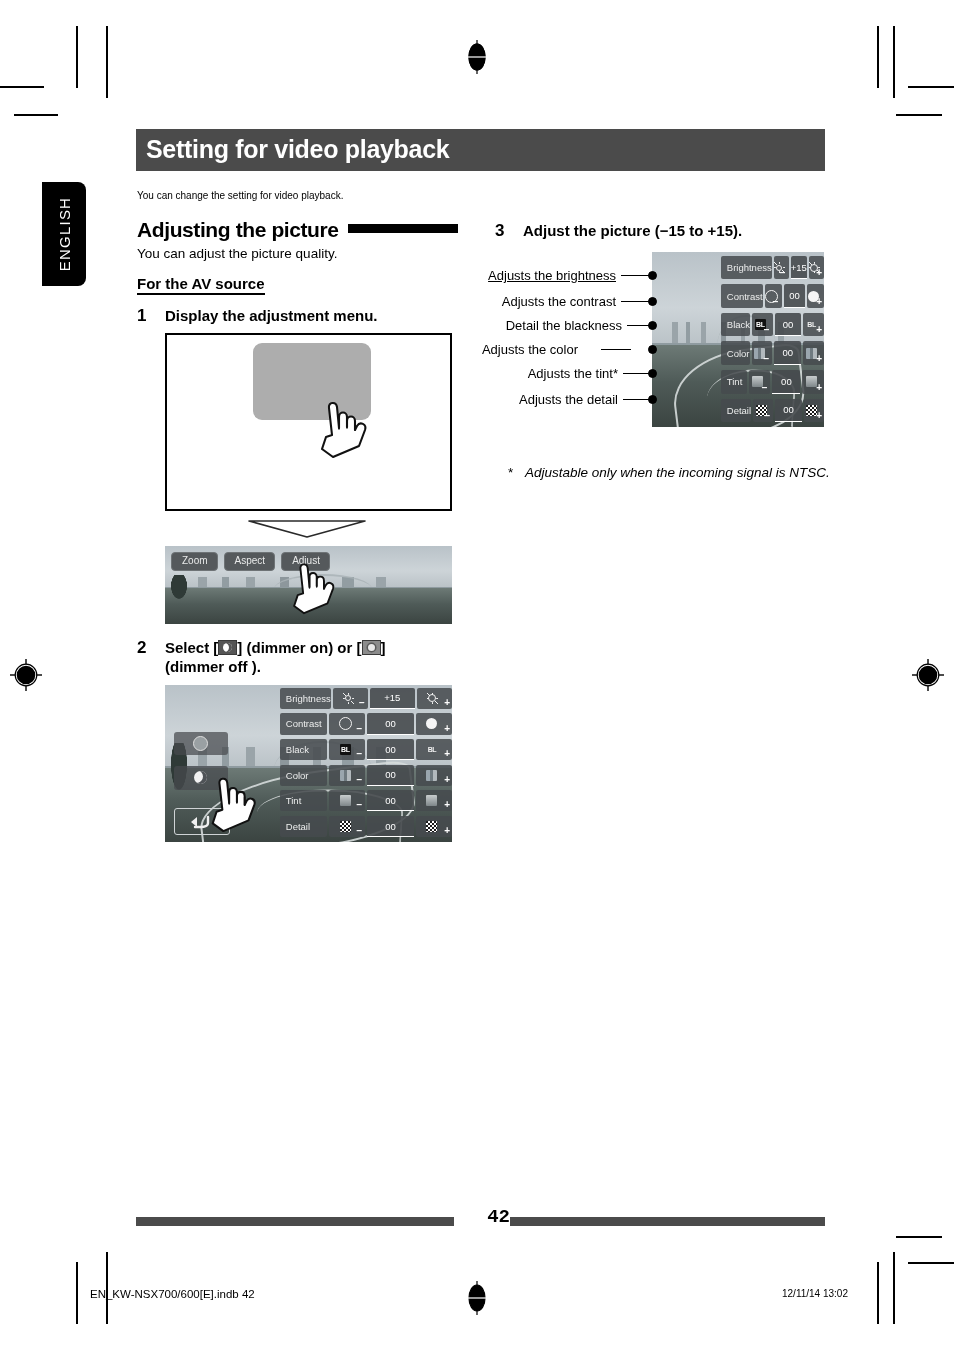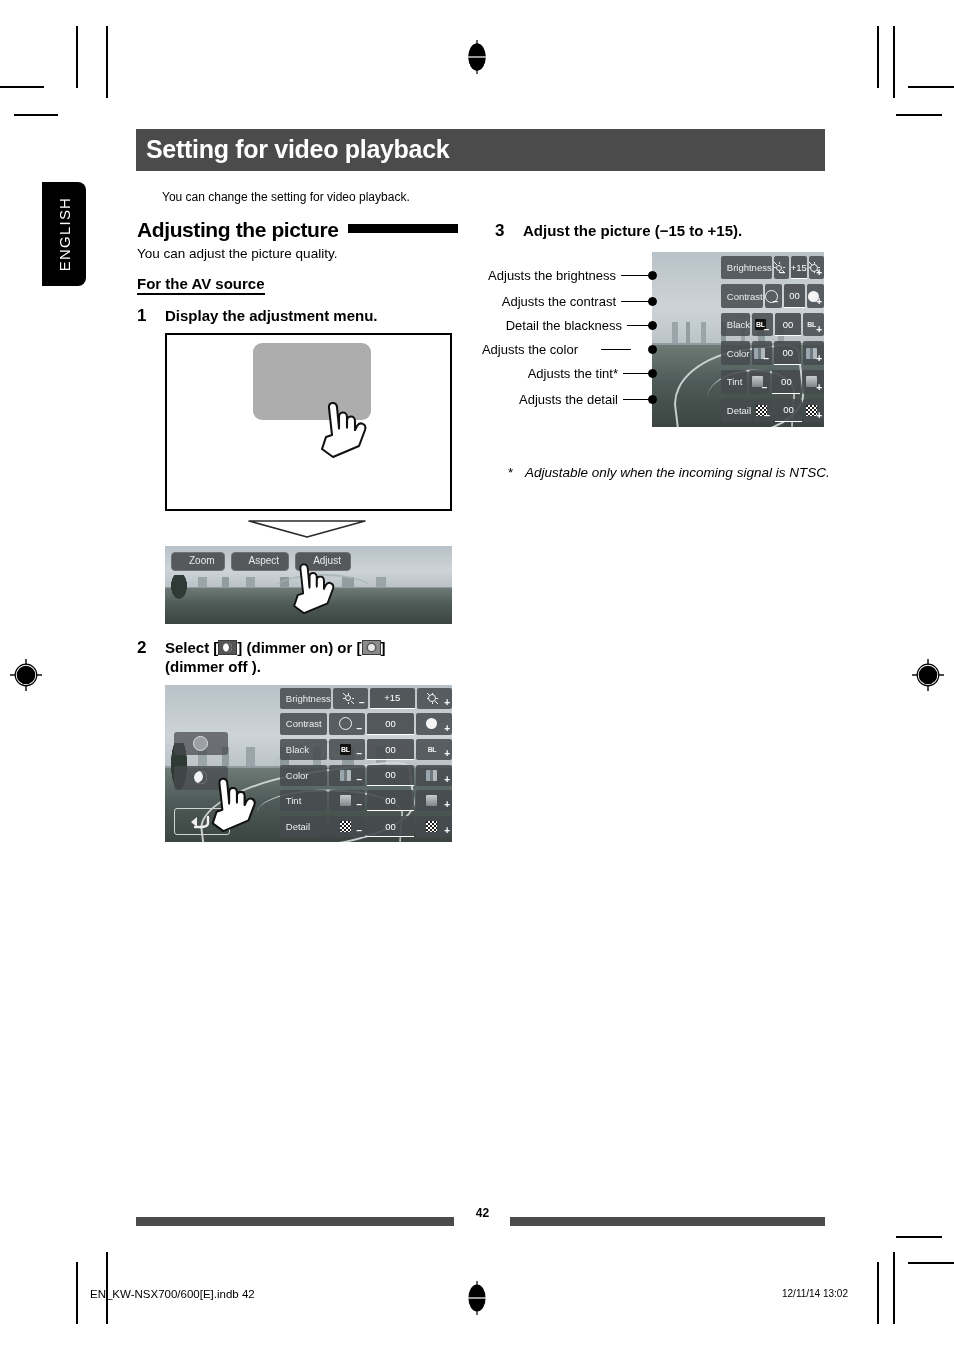--- a/index.html
+++ b/index.html
@@ -53,23 +53,22 @@
     color: #fff;
     font-size: 25px;
     font-weight: bold;
     letter-spacing: -0.3px;
     font-family: "Liberation Sans", sans-serif;
   }
 
   .intro {
     position: absolute;
     left: 137px; top: 190px;
-    font-size: 12px;
-    font-family: "Liberation Sans", sans-serif;
-    margin-left: 25px;
+    font-size: 10px;
+    font-family: "Liberation Sans", sans-serif;
   }
 
   
   .col-left  { position: absolute; left: 137px; top: 218px; width: 330px; }
   .col-right { position: absolute; left: 495px; top: 218px; width: 335px; }
 
   .sec-head {
     position: relative;
     font-size: 21px;
     font-weight: bold;
@@ -228,21 +227,21 @@
     transform: rotate(4deg);
     opacity: .8;
   }
 
   
   .ctrlbar { position: absolute; left: 6px; top: 6px; display: flex; gap: 6px; }
   .ctrlbtn {
     background: #55595c;
     color: #e9eaea;
     font-size: 10px;
-    padding: 3px 9px 4px 17px;
+    padding: 3px 9px 4px 10px;
     border-radius: 4px;
     border: 1px solid #6e7376;
     font-family: "Liberation Sans", sans-serif;
     line-height: 1;
   }
 
   
   .adj-menu {
     position: absolute;
     right: 0; top: 0;
@@ -424,24 +423,24 @@
     height: 9px;
     background: #4b4b4b;
     top: 1217px;
   }
   .foot-rule-l { left: 136px; width: 318px; }
   .foot-rule-r { left: 510px; width: 315px; }
   .pagenum {
     position: absolute;
     left: 455px; top: 1206px;
     width: 55px;
-    text-align: center;
-    font-size: 12px;
+    text-align: right;
+    font-size: 19px;
     font-weight: bold;
-    font-family: Liberation Sans, sans-serif;
+    font-family: Liberation Mono, monospace;
   }
   .colophon-l {
     position: absolute; left: 90px; top: 1288px;
     font-size: 11.5px;
     font-family: "Liberation Sans", sans-serif;
   }
   .colophon-r {
     position: absolute; left: 782px; top: 1288px;
     font-size: 10px;
     font-family: "Liberation Sans", sans-serif;
@@ -767,21 +766,21 @@
             </div>
             <div class="adj-val">00</div>
             <div class="adj-plus">
               <span class="ic checker"></span>
               <span class="sign">+</span>
             </div>
           </div>
         </div>
     </div>
 
-    <div class="callout" style="right:173px; top:16px;">
+    <div class="callout" style="right:173px; top:16px;text-decoration:underline;">
       <span class="lbl">Adjusts the brightness</span>
       <span class="lead-line" style="width:28px;"></span>
       <span class="dot"></span>
     </div>
     <div class="callout" style="right:173px; top:42px;">
       <span class="lbl">Adjusts the contrast</span>
       <span class="lead-line" style="width:28px;"></span>
       <span class="dot"></span>
     </div>
     <div class="callout" style="right:173px; top:66px;">

